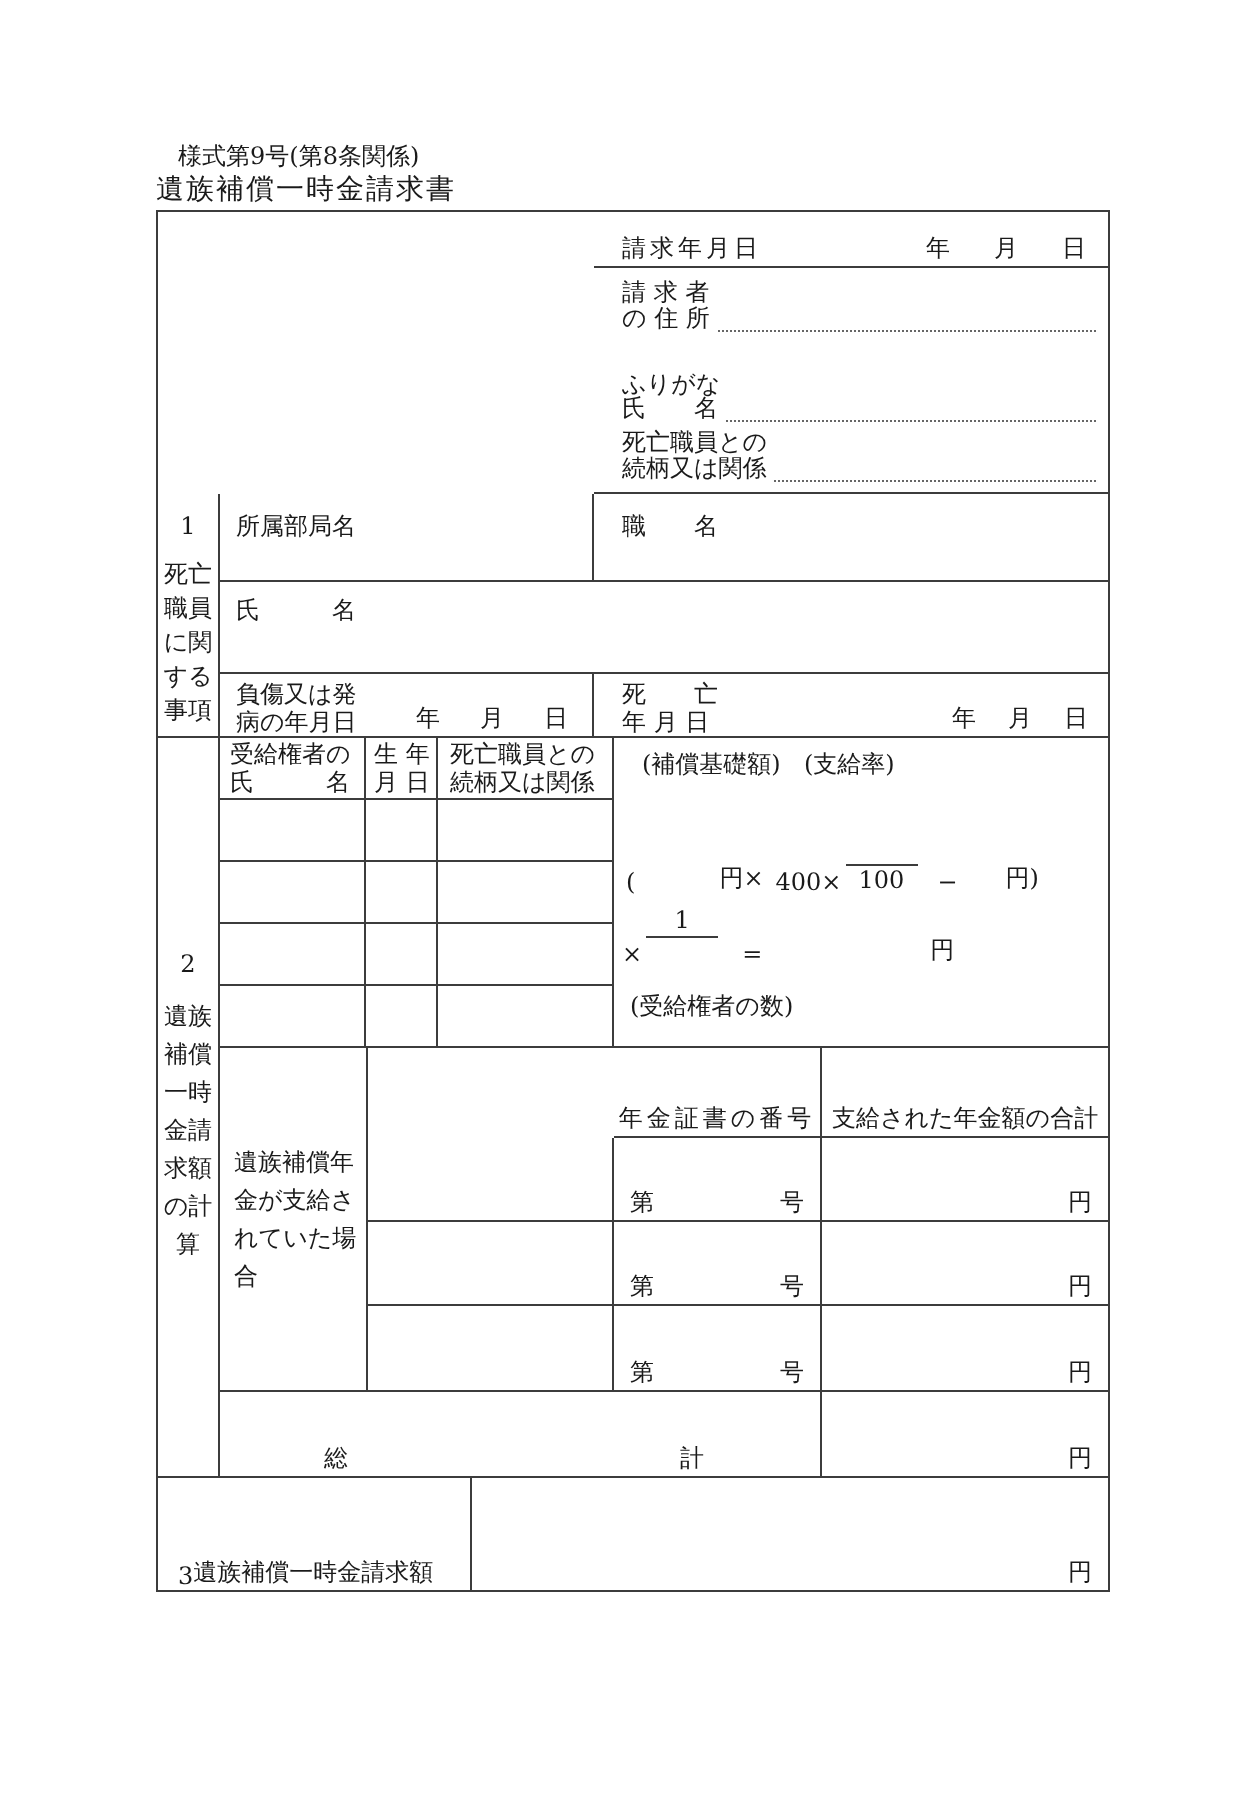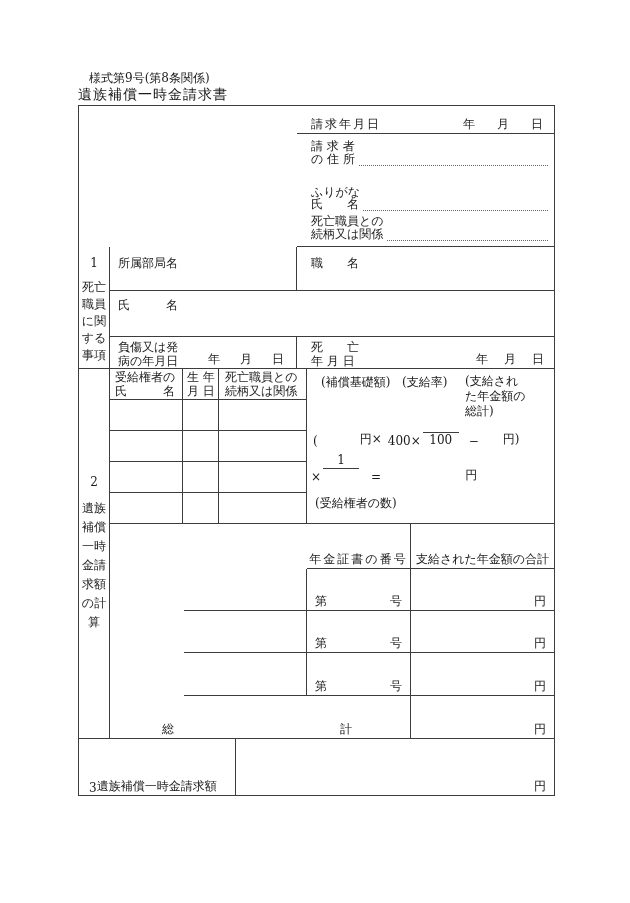--- a/index.html
+++ b/index.html
@@ -119,23 +119,20 @@
     <div class="cell bR bB" style="left:104px;top:356px;width:36px;height:31px"></div>
     <div class="cell bR bB" style="left:140px;top:356px;width:88px;height:31px"></div>
 
     <div class="cell bR bB" style="left:31px;top:387px;width:73px;height:31px"></div>
     <div class="cell bR bB" style="left:104px;top:387px;width:36px;height:31px"></div>
     <div class="cell bR bB" style="left:140px;top:387px;width:88px;height:31px"></div>
 
     <div class="cell bB" style="left:228px;top:263px;width:247px;height:155px">
       <div class="abs" style="left:14px;top:5px">(補償基礎額)</div>
       <div class="abs" style="left:95px;top:5px">(支給率)</div>
-      <div class="abs pl" style="left:158px;top:5px;line-height:15px">(支給され
-た年金額の
-総計)</div>
       <div class="abs flexrow" style="left:6px;top:48px">
         <span>(</span>
         <span style="margin-left:42px">円×</span>
         <span style="margin-left:6px">400×</span>
         <span class="frac">
             <span class="fn"></span>
             <span class="fd">100</span>
           </span>
         <span style="margin-left:8px">−</span>
         <span style="margin-left:24px">円)</span>
@@ -145,20 +142,24 @@
         <span class="frac" style="margin-left:2px">
             <span class="fn">1</span>
             <span class="fd"></span>
           </span>
         <span style="margin-left:10px">=</span>
         <span style="margin-left:84px">円</span>
       </div>
       <div class="abs" style="left:8px;top:126px">(受給権者の数)</div>
     </div>
 
+    <div class="cell bR bB pl" style="left:31px;top:418px;width:74px;height:172px;display:flex;flex-direction:column;justify-content:center;padding-left:7px;line-height:19px">遺族補償年
+金が支給さ
+れていた場
+合</div>
 
     <div class="cell bR bB flexrow ls2" style="left:228px;top:418px;width:104px;height:45px;justify-content:center">年金証書の番号</div>
     <div class="cell bB flexrow" style="left:332px;top:418px;width:143px;height:45px;justify-content:center">支給された年金額の合計</div>
 
     <div class="cell bR bB" style="left:105px;top:463px;width:123px;height:42px"></div>
     <div class="cell bR bB flexrow" style="left:228px;top:463px;width:104px;height:42px;justify-content:space-between;padding:0 8px">
       <span>第</span>
       <span>号</span>
     </div>
     <div class="cell bB flexrow" style="left:332px;top:463px;width:143px;height:42px;justify-content:flex-end;padding-right:8px">円</div>

